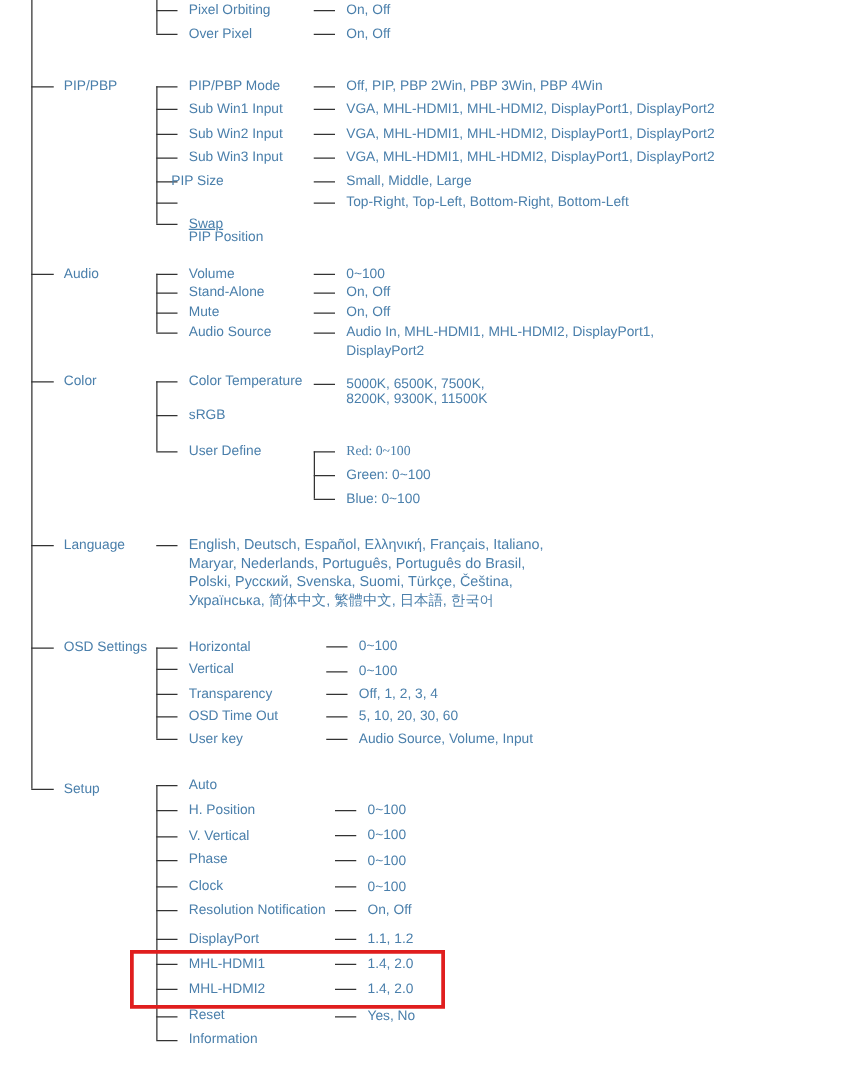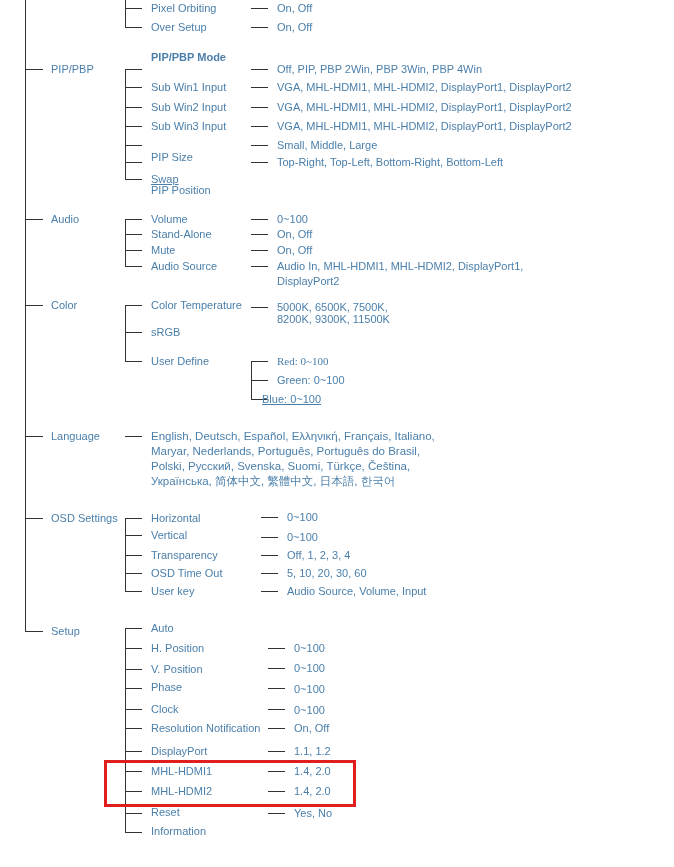--- a/index.html
+++ b/index.html
@@ -14,50 +14,50 @@
 <body>
 
 <div class="vl" style="left:25px; top:0; height:631px;"></div>
 
 <div class="vl" style="left:125px; top:0; height:27px;"></div>
 <div class="hl" style="left:125px; top:8px; width:17px;"></div>
 <div class="t" style="left:151px; top:2px;">Pixel Orbiting</div>
 <div class="hl" style="left:251px; top:8px; width:17px;"></div>
 <div class="t" style="left:277px; top:2px;">On, Off</div>
 <div class="hl" style="left:125px; top:27px; width:17px;"></div>
-<div class="t" style="left:151px; top:21px;">Over Setup</div>
+<div class="t" style="left:151px; top:21px;">Over Pixel</div>
 <div class="hl" style="left:251px; top:27px; width:17px;"></div>
 <div class="t" style="left:277px; top:21px;">On, Off</div>
 
 <div class="hl" style="left:25px; top:69px; width:18px;"></div>
 <div class="t" style="left:51px; top:63px;">PIP/PBP</div>
 <div class="vl" style="left:125px; top:69px; height:110px;"></div>
 
 <div class="hl" style="left:125px; top:69px; width:17px;"></div>
-<div class="t" style="left:151px; top:51px;font-weight:bold;">PIP/PBP Mode</div>
+<div class="t" style="left:151px; top:63px;">PIP/PBP Mode</div>
 <div class="hl" style="left:251px; top:69px; width:17px;"></div>
 <div class="t" style="left:277px; top:63px;">Off, PIP, PBP 2Win, PBP 3Win, PBP 4Win</div>
 
 <div class="hl" style="left:125px; top:87px; width:17px;"></div>
 <div class="t" style="left:151px; top:81px;">Sub Win1 Input</div>
 <div class="hl" style="left:251px; top:87px; width:17px;"></div>
 <div class="t" style="left:277px; top:81px;">VGA, MHL-HDMI1, MHL-HDMI2, DisplayPort1, DisplayPort2</div>
 
 <div class="hl" style="left:125px; top:107px; width:17px;"></div>
 <div class="t" style="left:151px; top:101px;">Sub Win2 Input</div>
 <div class="hl" style="left:251px; top:107px; width:17px;"></div>
 <div class="t" style="left:277px; top:101px;">VGA, MHL-HDMI1, MHL-HDMI2, DisplayPort1, DisplayPort2</div>
 
 <div class="hl" style="left:125px; top:126px; width:17px;"></div>
 <div class="t" style="left:151px; top:120px;">Sub Win3 Input</div>
 <div class="hl" style="left:251px; top:126px; width:17px;"></div>
 <div class="t" style="left:277px; top:120px;">VGA, MHL-HDMI1, MHL-HDMI2, DisplayPort1, DisplayPort2</div>
 
 <div class="hl" style="left:125px; top:145px; width:17px;"></div>
-<div class="t" style="left:151px; top:139px;margin-top:12px;">PIP Size</div>
+<div class="t" style="left:137px; top:139px;">PIP Size</div>
 <div class="hl" style="left:251px; top:145px; width:17px;"></div>
 <div class="t" style="left:277px; top:139px;">Small, Middle, Large</div>
 
 <div class="hl" style="left:125px; top:162px; width:17px;"></div>
 <div class="t" style="left:151px; top:156px;margin-top:28px;">PIP Position</div>
 <div class="hl" style="left:251px; top:162px; width:17px;"></div>
 <div class="t" style="left:277px; top:156px;">Top-Right, Top-Left, Bottom-Right, Bottom-Left</div>
 
 <div class="hl" style="left:125px; top:179px; width:17px;"></div>
 <div class="t" style="left:151px; top:173px;text-decoration:underline;">Swap</div>
@@ -102,21 +102,21 @@
 
 <div class="hl" style="left:125px; top:361px; width:17px;"></div>
 <div class="t" style="left:151px; top:355px;">User Define</div>
 
 <div class="vl" style="left:251px; top:361px; height:38px;"></div>
 <div class="hl" style="left:251px; top:361px; width:17px;"></div>
 <div class="t" style="left:277px; top:355px;font-family:Liberation Serif, serif;">Red: 0~100</div>
 <div class="hl" style="left:251px; top:380px; width:17px;"></div>
 <div class="t" style="left:277px; top:374px;">Green: 0~100</div>
 <div class="hl" style="left:251px; top:399px; width:17px;"></div>
-<div class="t" style="left:262px; top:393px;text-decoration:underline;">Blue: 0~100</div>
+<div class="t" style="left:277px; top:393px;">Blue: 0~100</div>
 
 <div class="hl" style="left:25px; top:436px; width:18px;"></div>
 <div class="t" style="left:51px; top:430px;">Language</div>
 <div class="hl" style="left:125px; top:436px; width:17px;"></div>
 <div class="t" style="left:151px; top:430px; font-size:11.5px;">English, Deutsch, Español, Ελληνική, Français, Italiano,</div>
 <div class="t" style="left:151px; top:445px; font-size:11.5px;">Maryar, Nederlands, Português, Português do Brasil,</div>
 <div class="t" style="left:151px; top:460px; font-size:11.5px;">Polski, Русский, Svenska, Suomi, Türkçe, Čeština,</div>
 <div class="t" style="left:151px; top:475px; font-size:11.5px;">Українська, 简体中文, 繁體中文, 日本語, 한국어</div>
 
 <div class="hl" style="left:25px; top:518px; width:18px;"></div>
@@ -154,21 +154,21 @@
 
 <div class="hl" style="left:125px; top:628px; width:17px;"></div>
 <div class="t" style="left:151px; top:622px;">Auto</div>
 
 <div class="hl" style="left:125px; top:648px; width:17px;"></div>
 <div class="t" style="left:151px; top:642px;">H. Position</div>
 <div class="hl" style="left:268px; top:648px; width:17px;"></div>
 <div class="t" style="left:294px; top:642px;">0~100</div>
 
 <div class="hl" style="left:125px; top:669px; width:17px;"></div>
-<div class="t" style="left:151px; top:663px;">V. Position</div>
+<div class="t" style="left:151px; top:663px;">V. Vertical</div>
 <div class="hl" style="left:268px; top:668px; width:17px;"></div>
 <div class="t" style="left:294px; top:662px;">0~100</div>
 
 <div class="hl" style="left:125px; top:688px; width:17px;"></div>
 <div class="t" style="left:151px; top:681px;">Phase</div>
 <div class="hl" style="left:268px; top:688px; width:17px;"></div>
 <div class="t" style="left:294px; top:683px;">0~100</div>
 
 <div class="hl" style="left:125px; top:709px; width:17px;"></div>
 <div class="t" style="left:151px; top:703px;">Clock</div>

